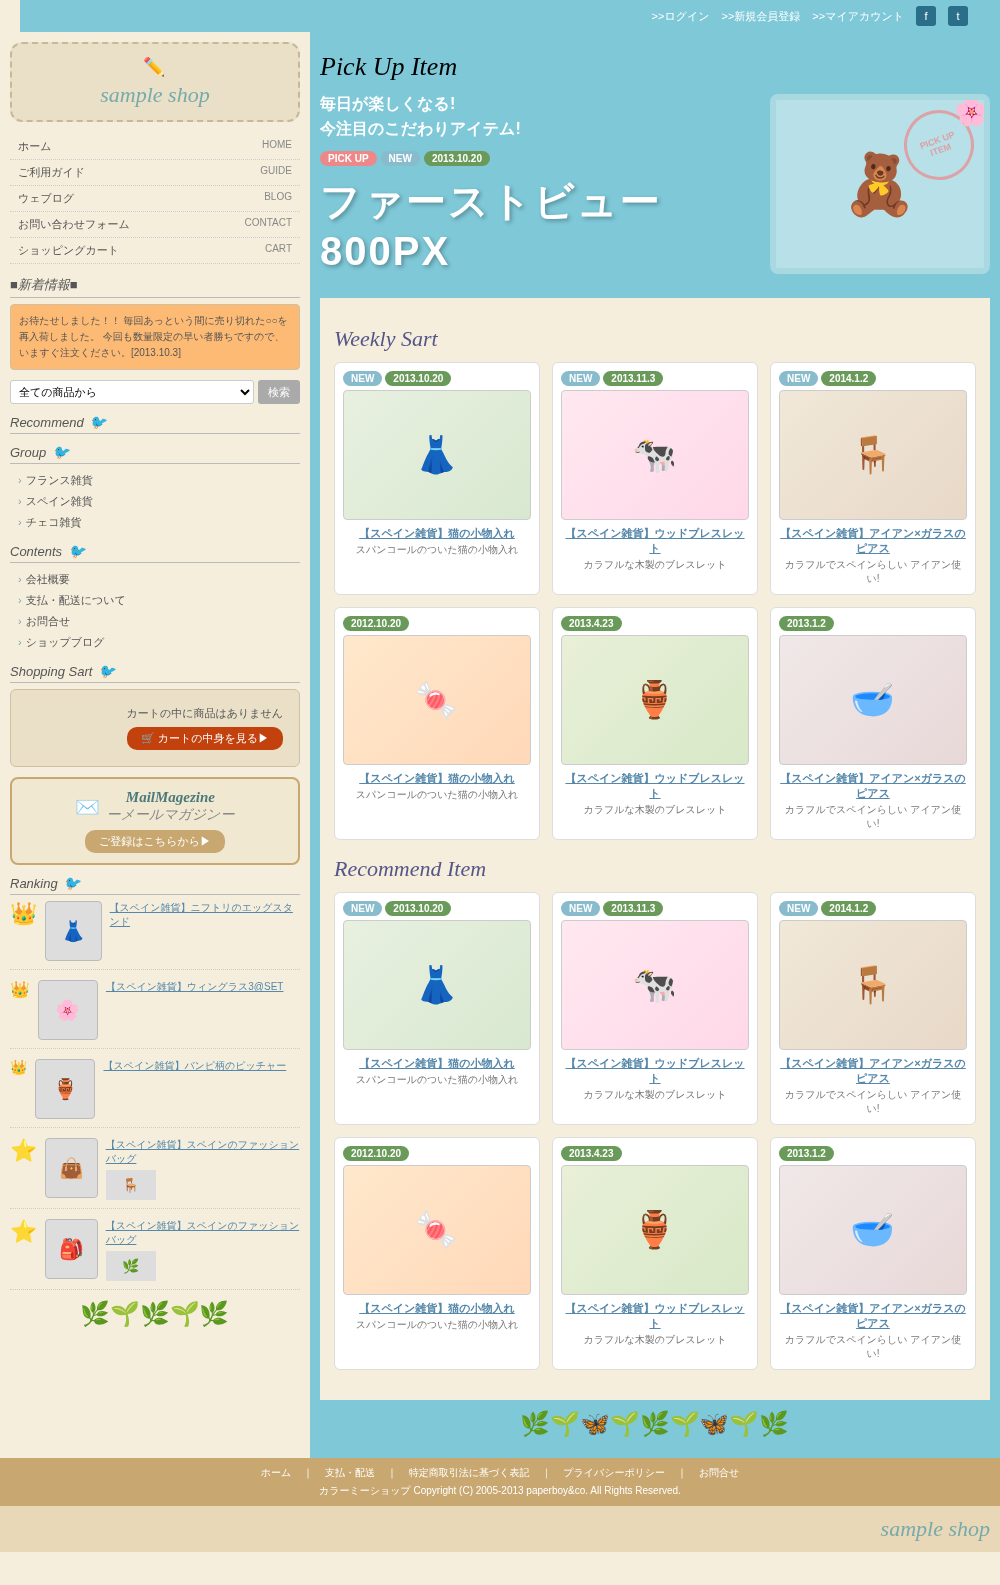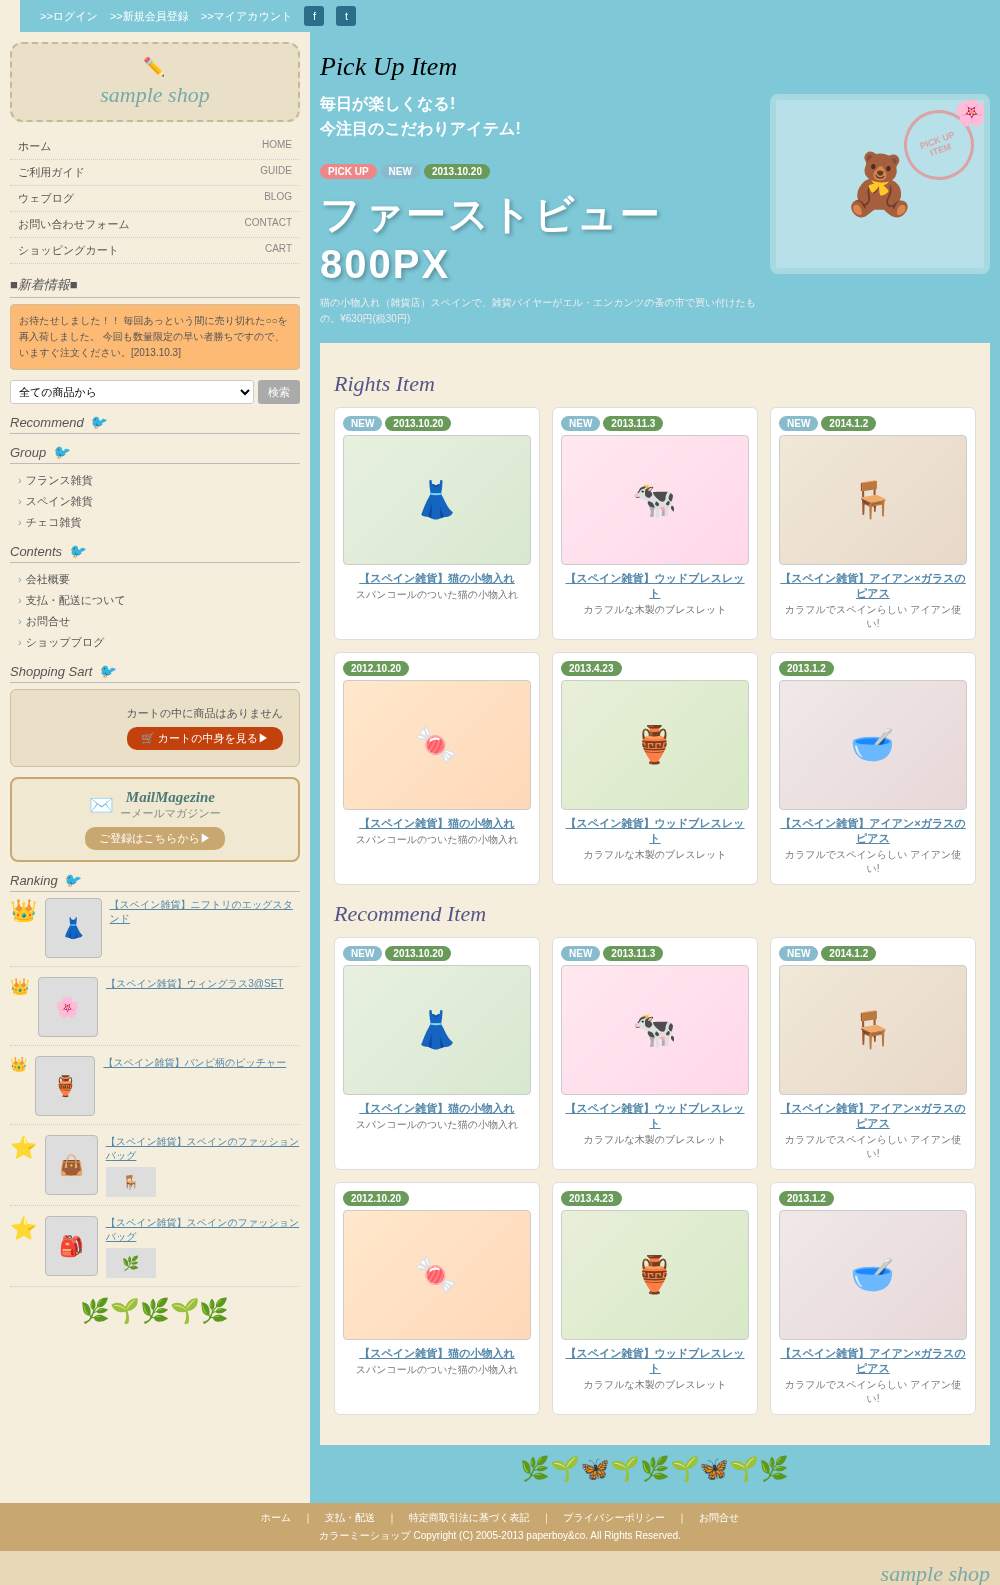--- a/index.html
+++ b/index.html
@@ -1,19 +1,19 @@
 <!DOCTYPE html>
 <html><head>
   <meta charset="utf-8">
   <style>
     * { box-sizing: border-box; margin: 0; padding: 0; }
     body { font-family: 'MS Gothic', 'Hiragino Kaku Gothic Pro', sans-serif; background: #f5eedc; font-size: 11px; }
 
     
-    .header-bar { background: #7ec8d8; padding: 6px 20px; display: flex; align-items: center; gap: 12px; font-size: 11px; color: #fff; margin-left: 20px; }
+    .header-bar { background: #7ec8d8; padding: 6px 32px; display: flex; justify-content: flex-end; align-items: center; gap: 12px; font-size: 11px; color: #fff; margin-left: 20px; }
     .header-bar a { color: #fff; text-decoration: none; }
     .social-icon { display: inline-block; width: 20px; height: 20px; background: #2b6e8a; color: #fff; font-size: 11px; text-align: center; line-height: 20px; border-radius: 3px; }
 
     
     .page-wrap { display: flex; width: 1000px; margin: 0 auto; }
 
     
     .sidebar { width: 310px; min-width: 310px; background: #f5eedc; padding: 10px; }
     .sidebar-logo { background: #eae0c8; border: 2px dashed #c8b89a; border-radius: 12px; padding: 12px; text-align: center; margin-bottom: 12px; }
     .sidebar-logo .logo-text { font-size: 22px; font-style: italic; color: #7aa; font-family: Georgia, serif; }
@@ -31,21 +31,21 @@
     .search-btn { padding: 4px 10px; background: #aaa; color: #fff; border: none; border-radius: 3px; font-size: 11px; cursor: pointer; }
 
     .category-list a, .group-list a, .contents-list a { display: block; padding: 3px 8px; color: #555; text-decoration: none; font-size: 11px; }
     .category-list a::before, .group-list a::before, .contents-list a::before { content: '›'; margin-right: 4px; color: #7aa; }
 
     .cart-box { background: #eae0c8; border: 1px solid #d0c0a0; border-radius: 6px; padding: 16px; margin-bottom: 10px; text-align: right; font-size: 11px; color: #555; }
     .cart-link { display: inline-block; margin-top: 6px; padding: 4px 14px; background: #c2410c; color: #fff; border-radius: 10px; font-size: 11px; text-decoration: none; }
 
     .mail-box { background: #f0e8d0; border: 2px solid #c8a870; border-radius: 8px; padding: 10px; margin-bottom: 10px; text-align: center; font-size: 11px; color: #666; }
     .mail-box .mail-title { font-size: 15px; font-style: italic; color: #4a7a7a; font-family: Georgia, serif; font-weight: bold; }
-    .mail-box .mail-subtitle { font-size: 11px; color: #888; }
+    .mail-box .mail-subtitle { font-size: 14px; color: #888; font-style: italic; }
     .mail-btn { display: inline-block; margin-top: 6px; padding: 4px 14px; background: #c8a870; color: #fff; border-radius: 10px; font-size: 11px; text-decoration: none; }
 
     .ranking-item { display: flex; align-items: flex-start; gap: 8px; margin-bottom: 10px; padding-bottom: 8px; border-bottom: 1px dotted #ccc; }
     .rank-badge { font-size: 22px; }
     .rank-img { width: 60px; height: 60px; background: #ddd; border: 1px solid #bbb; display: flex; align-items: center; justify-content: center; font-size: 20px; color: #aaa; border-radius: 4px; overflow: hidden; }
     .rank-label { font-size: 10px; color: #5588aa; text-decoration: underline; line-height: 1.4; }
 
     
     .main { flex: 1; background: #7ec8d8; padding: 10px; }
 
@@ -238,40 +238,39 @@
     </div>
   </div>
 
   <div class="main">
 
     <div class="pickup-section">
       <div class="pickup-title">Pick Up Item</div>
       <div class="pickup-inner">
         <div class="pickup-text">
           <div style="font-size:16px; font-weight:bold; color:#fff; margin-bottom:4px;">毎日が楽しくなる!</div>
-          <div style="font-size:16px; font-weight:bold; color:#fff; margin-bottom:24px;">今注目のこだわりアイテム!</div>
+          <div style="font-size:16px; font-weight:bold; color:#fff; margin-bottom:11px;">今注目のこだわりアイテム!</div>
           <div class="pickup-badges">
             <span class="badge badge-pickup">PICK UP</span>
             <span class="badge badge-new">NEW</span>
             <span class="badge badge-date">2013.10.20</span>
           </div>
           <div class="pickup-big-text">ファーストビュー800PX</div>
-          <div class="pickup-desc">猫の小物入れ（雑貨店）スペインで、雑貨バイヤーがエル・エンカンツの蚤の市で買い付けたもの。¥630円(税30円)</div>
         </div>
         <div class="pickup-frame" style="position:relative; width:220px; height:180px;">
           <div style="font-size:60px;">🧸</div>
           <div class="pickup-stamp">PICK UP<br>ITEM</div>
           <div class="flower-deco">🌸</div>
         </div>
       </div>
     </div>
 
     <div class="content-area">
 
-      <div class="section-title">Rights Item</div>
+      <div class="section-title">Weekly Sart</div>
       <div class="items-grid">
 
         <div class="item-card">
           <div class="item-badges">
             <span class="badge badge-new">NEW</span>
             <span class="badge badge-date">2013.10.20</span>
           </div>
           <div class="item-img item-img-dress">👗</div>
           <a class="item-name">【スペイン雑貨】猫の小物入れ</a>
           <div class="item-desc">スパンコールのついた猫の小物入れ</div>

